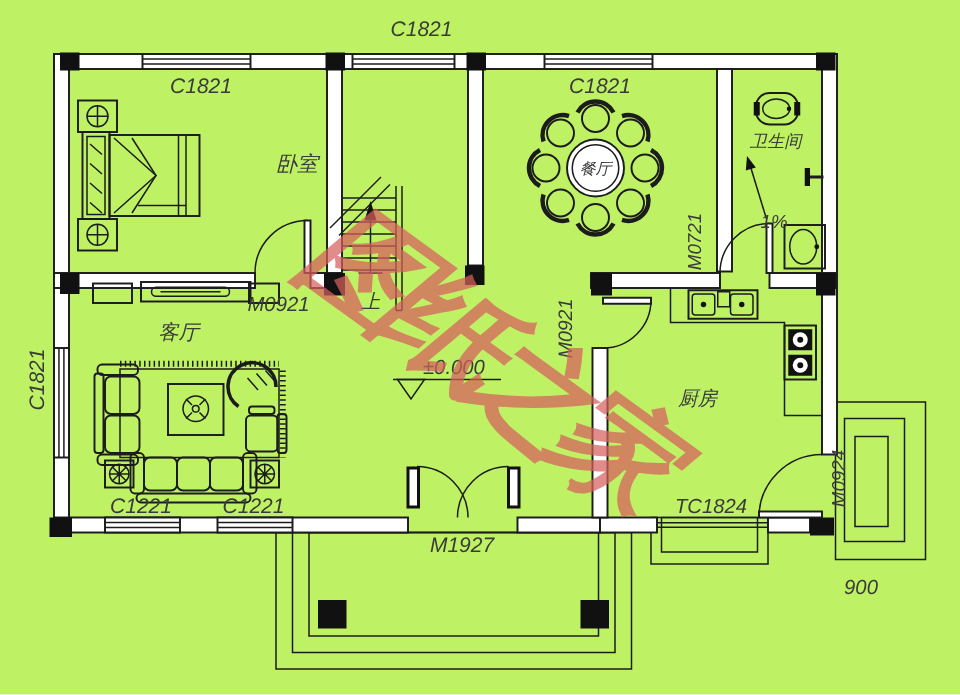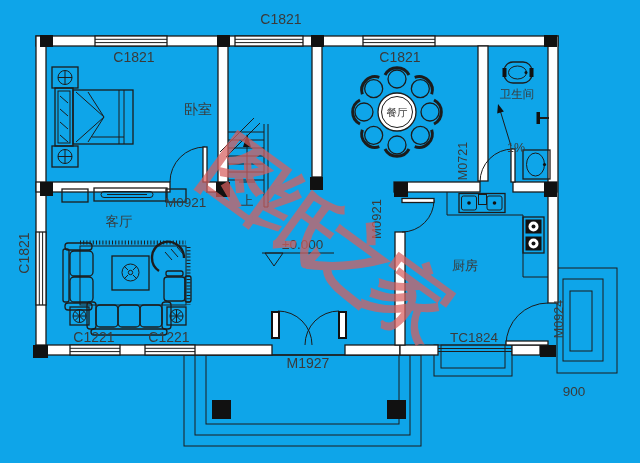--- a/index.html
+++ b/index.html
@@ -1,16 +1,16 @@
 <!DOCTYPE html>
 <html><head>
 <meta charset="utf-8">
 <style>
   html,body{margin:0;padding:0;background:#ffffff;}
-  .stage{position:relative;width:640px;height:463px;background:#0ea5e9;overflow:hidden;}
+  .stage{position:relative;width:640px;height:463px;background:#bef264;overflow:hidden;font-style:italic;}
   svg{position:absolute;left:0;top:0;}
   .ln{stroke:#1c1c1c;fill:none;stroke-width:1.3;}
   .thin{stroke:#1c1c1c;fill:none;stroke-width:1;}
   .w{fill:#ffffff;stroke:#1c1c1c;stroke-width:1.3;}
   .blk{fill:#111;stroke:none;}
   .lbl{font-family:"Liberation Sans",sans-serif;fill:#3a3a3a;}
   .wm{font-family:"Liberation Sans",sans-serif;font-weight:bold;opacity:.72;}
 </style>
 </head>
 <body>

